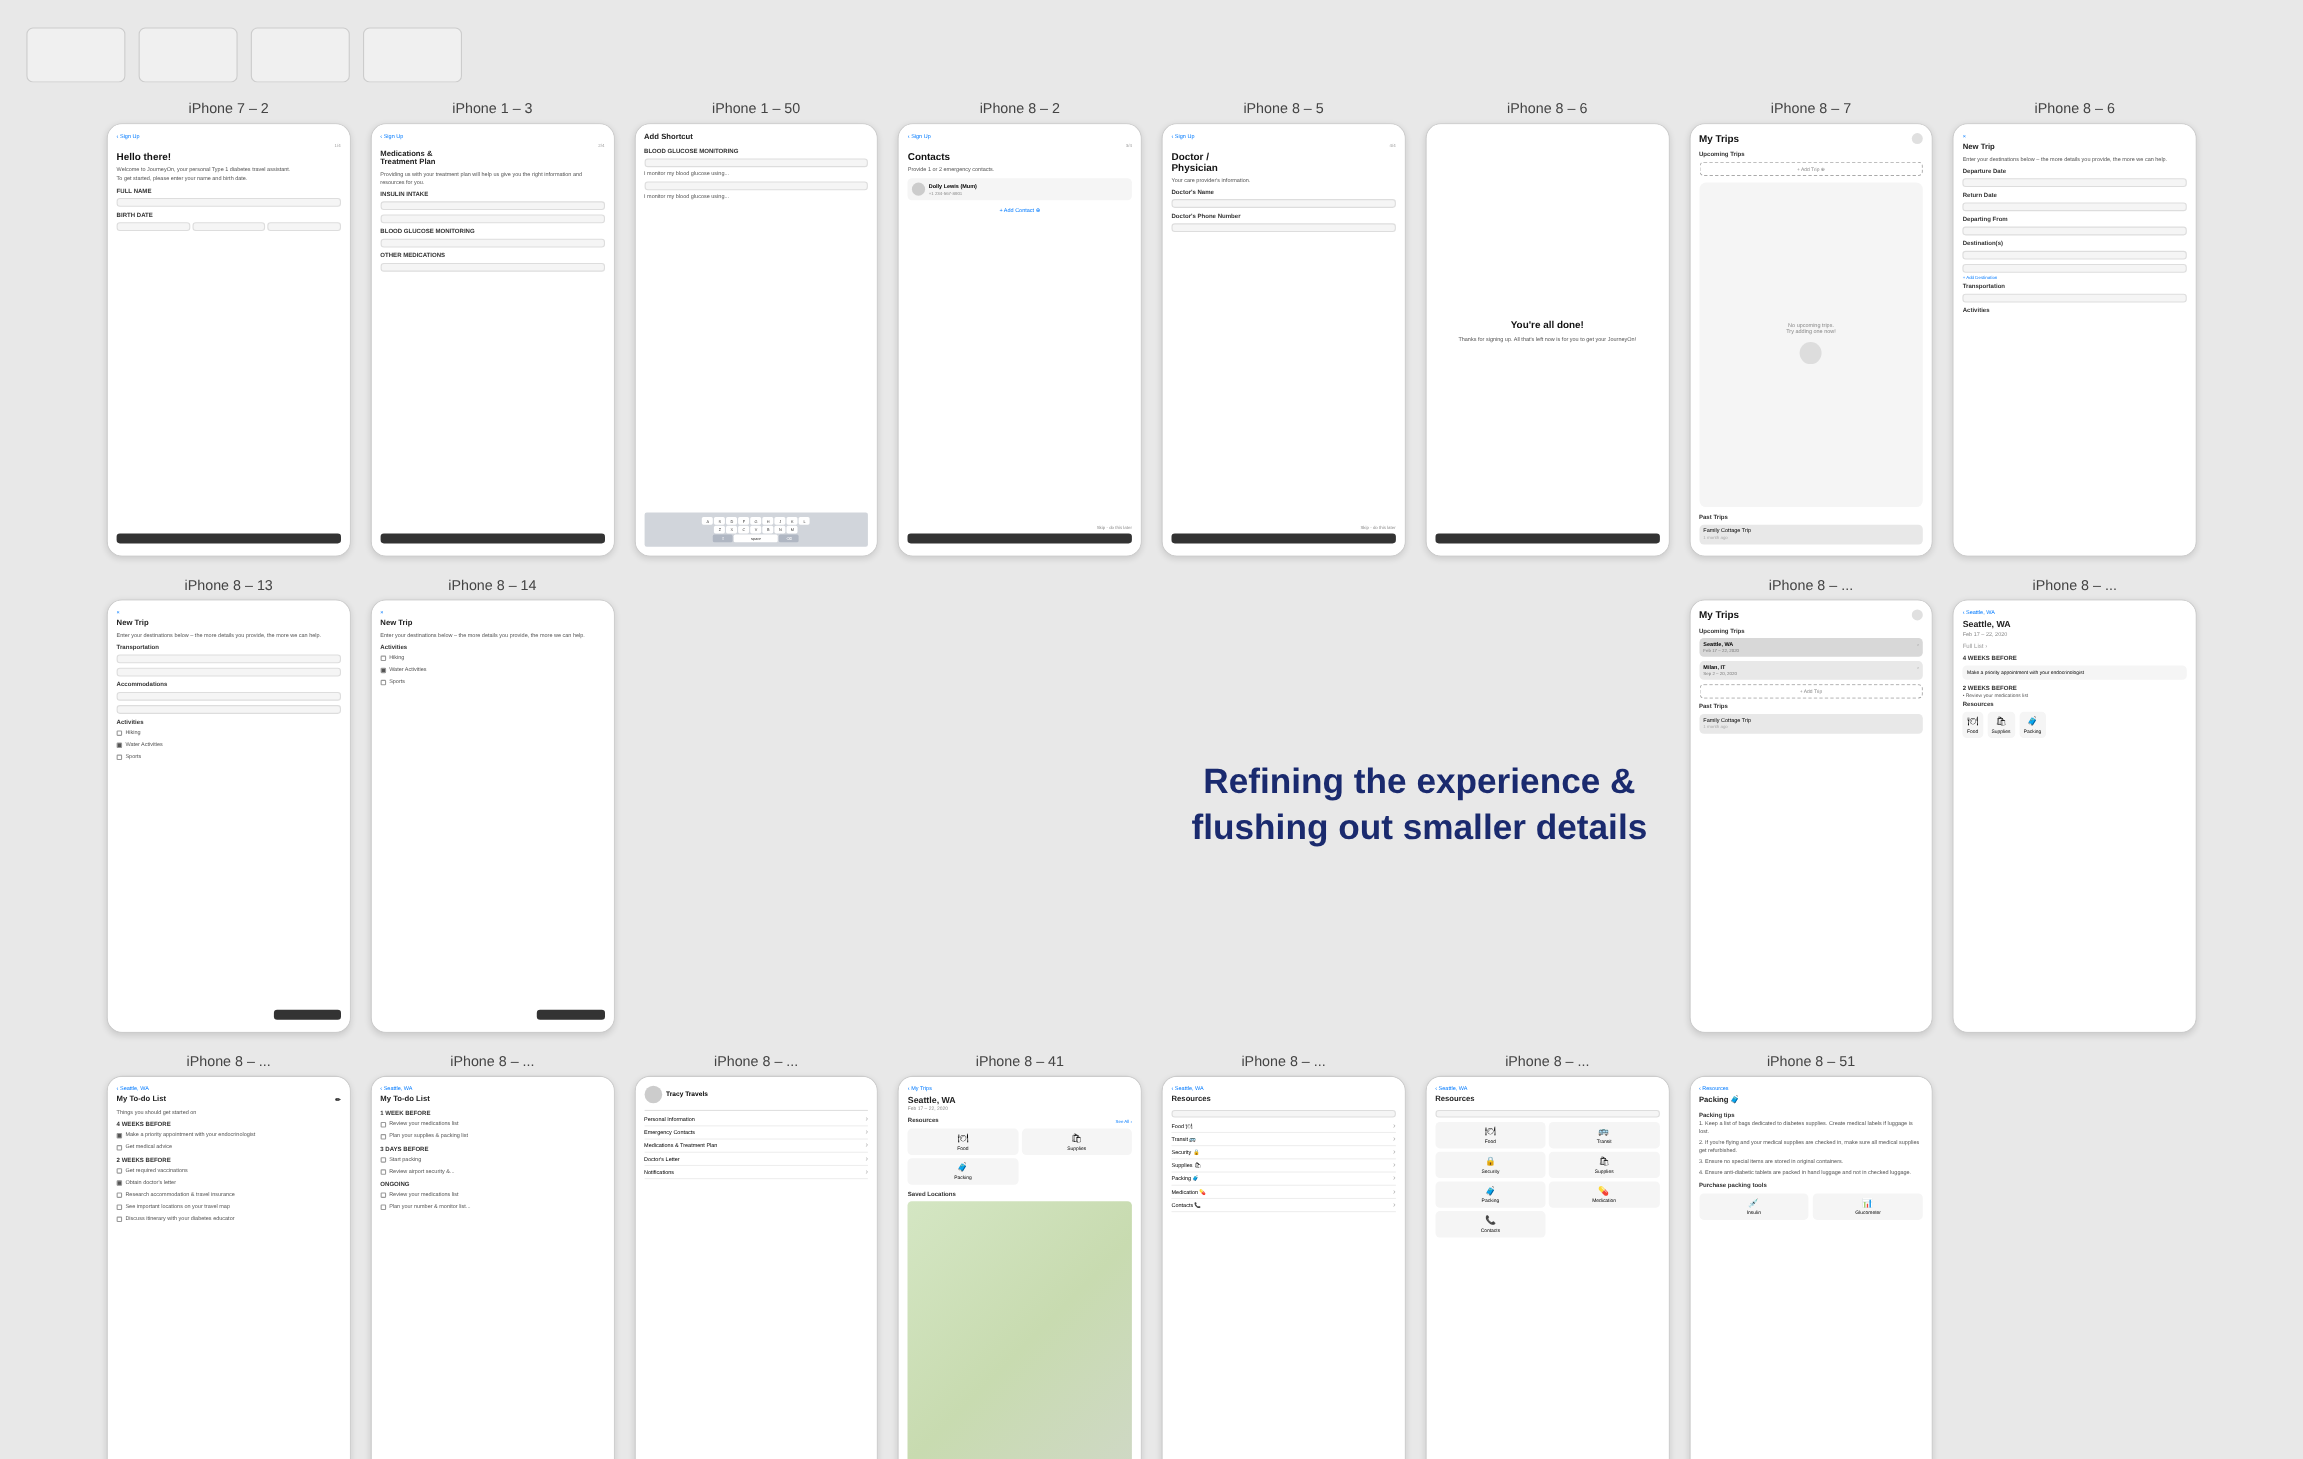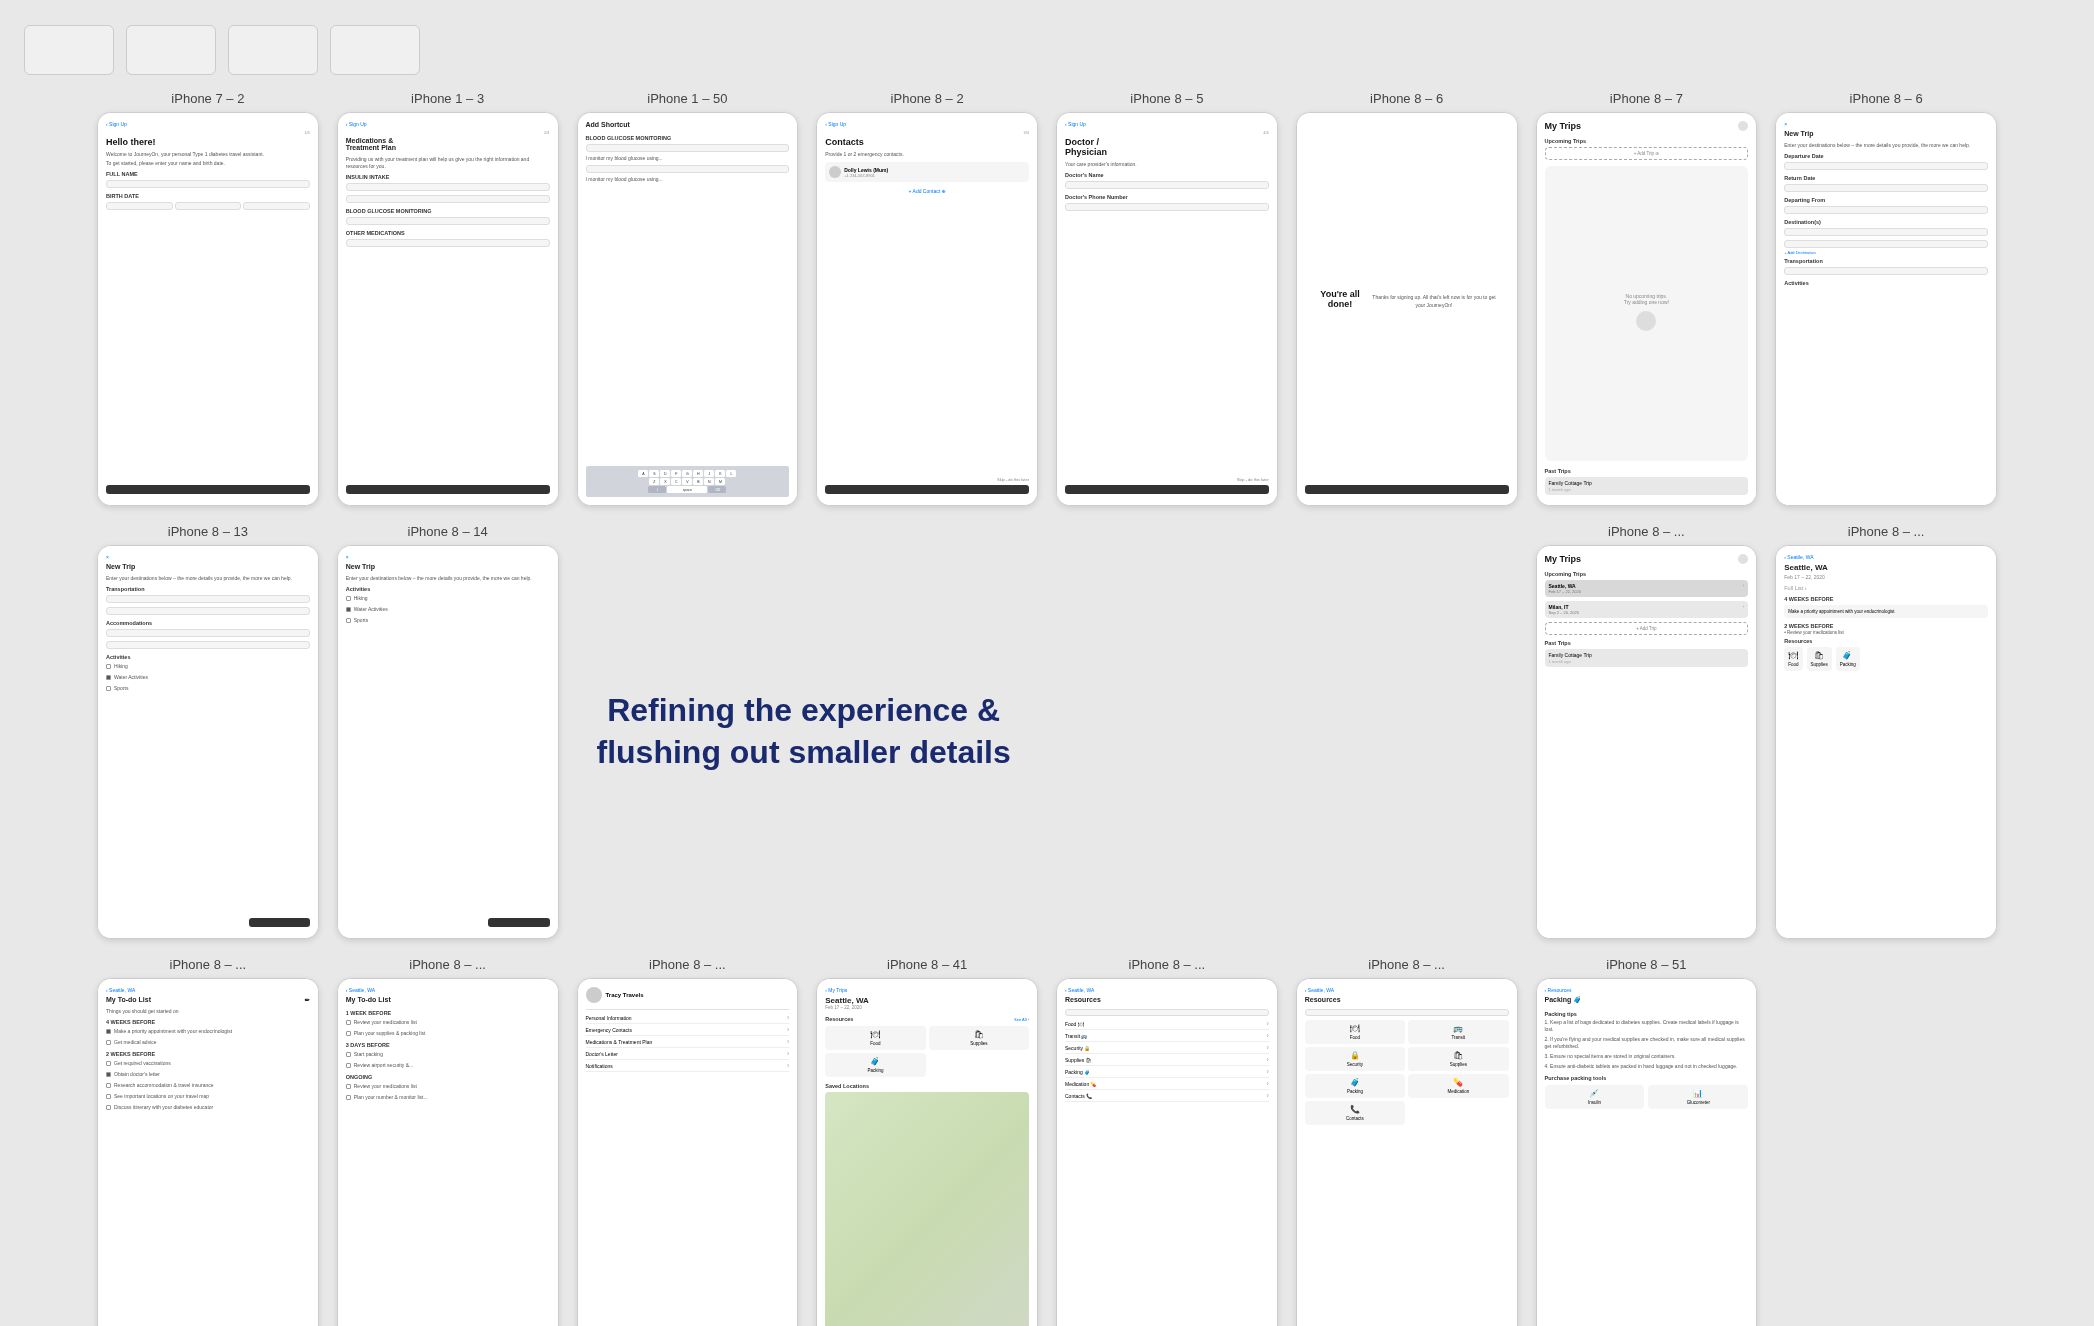--- a/index.html
+++ b/index.html
@@ -171,21 +171,21 @@
       display: flex;
       justify-content: space-between;
       align-items: center;
       margin: 2px 0;
     }
     
     .refining-block {
       grid-column: span 3;
       display: flex;
       align-items: center;
-      justify-content: flex-start;
+      justify-content: flex-end;
       padding: 20px;
     }
     .refining-text {
       text-align: center;
       color: #1a2a6e;
       font-size: 32px;
       font-weight: 800;
       line-height: 1.3;
     }
     .screen-keyboard {
@@ -368,21 +368,21 @@
         <div style="font-size:4px; color:#888; text-align:right;">Skip - do this later</div>
         <div class="screen-btn"></div>
       </div>
     </div>
   </div>
 
   <div class="phone-item">
     <div class="phone-label">iPhone 8 – 6</div>
     <div class="phone-frame">
       <div class="phone-screen">
-        <div style="flex:1; display:flex; flex-direction:row; align-items:center; justify-content:center; text-align:center; padding:8px;">
+        <div style="flex:1; display:flex; flex-direction:column; align-items:center; justify-content:center; text-align:center; padding:8px;">
           <div style="font-size:9px; font-weight:800; color:#111; margin-bottom:6px;">You're all done!</div>
           <div style="font-size:5px; color:#555; line-height:1.5;">Thanks for signing up. All that's left now is for you to get your JourneyOn!</div>
         </div>
         <div class="screen-btn"></div>
       </div>
     </div>
   </div>
 
   <div class="phone-item">
     <div class="phone-label">iPhone 8 – 7</div>

